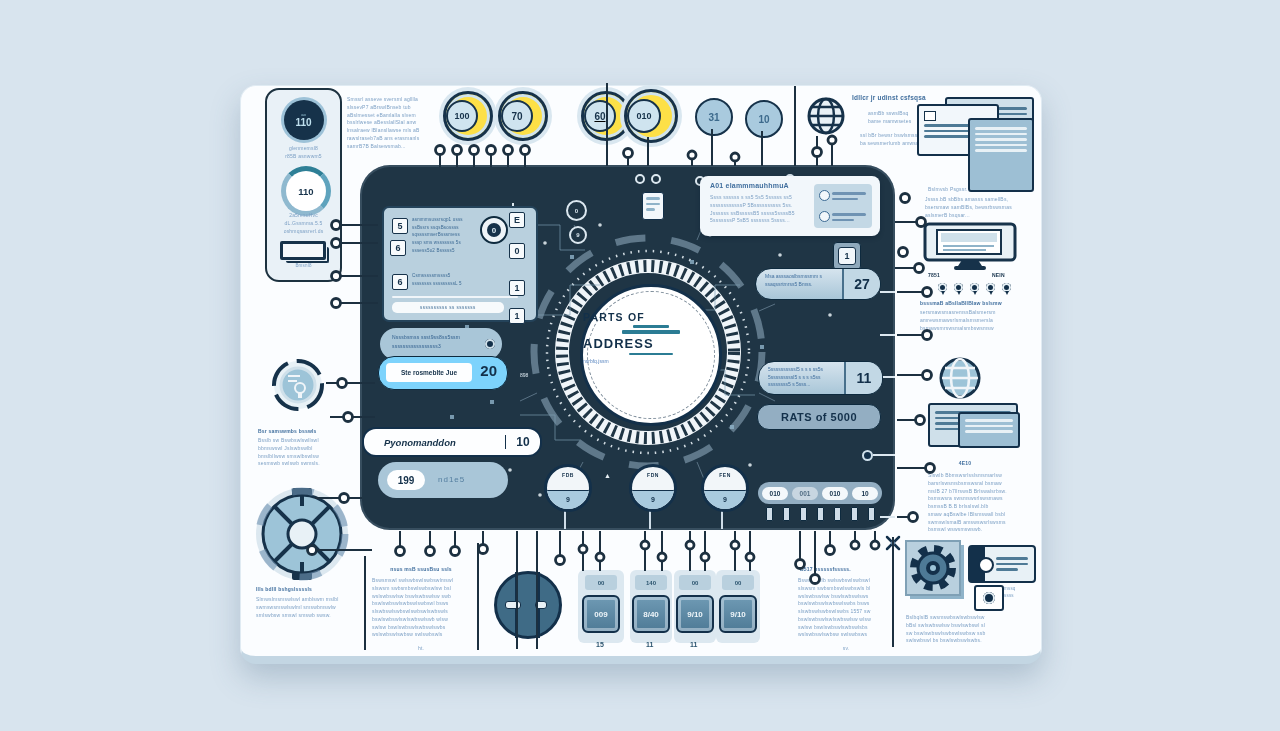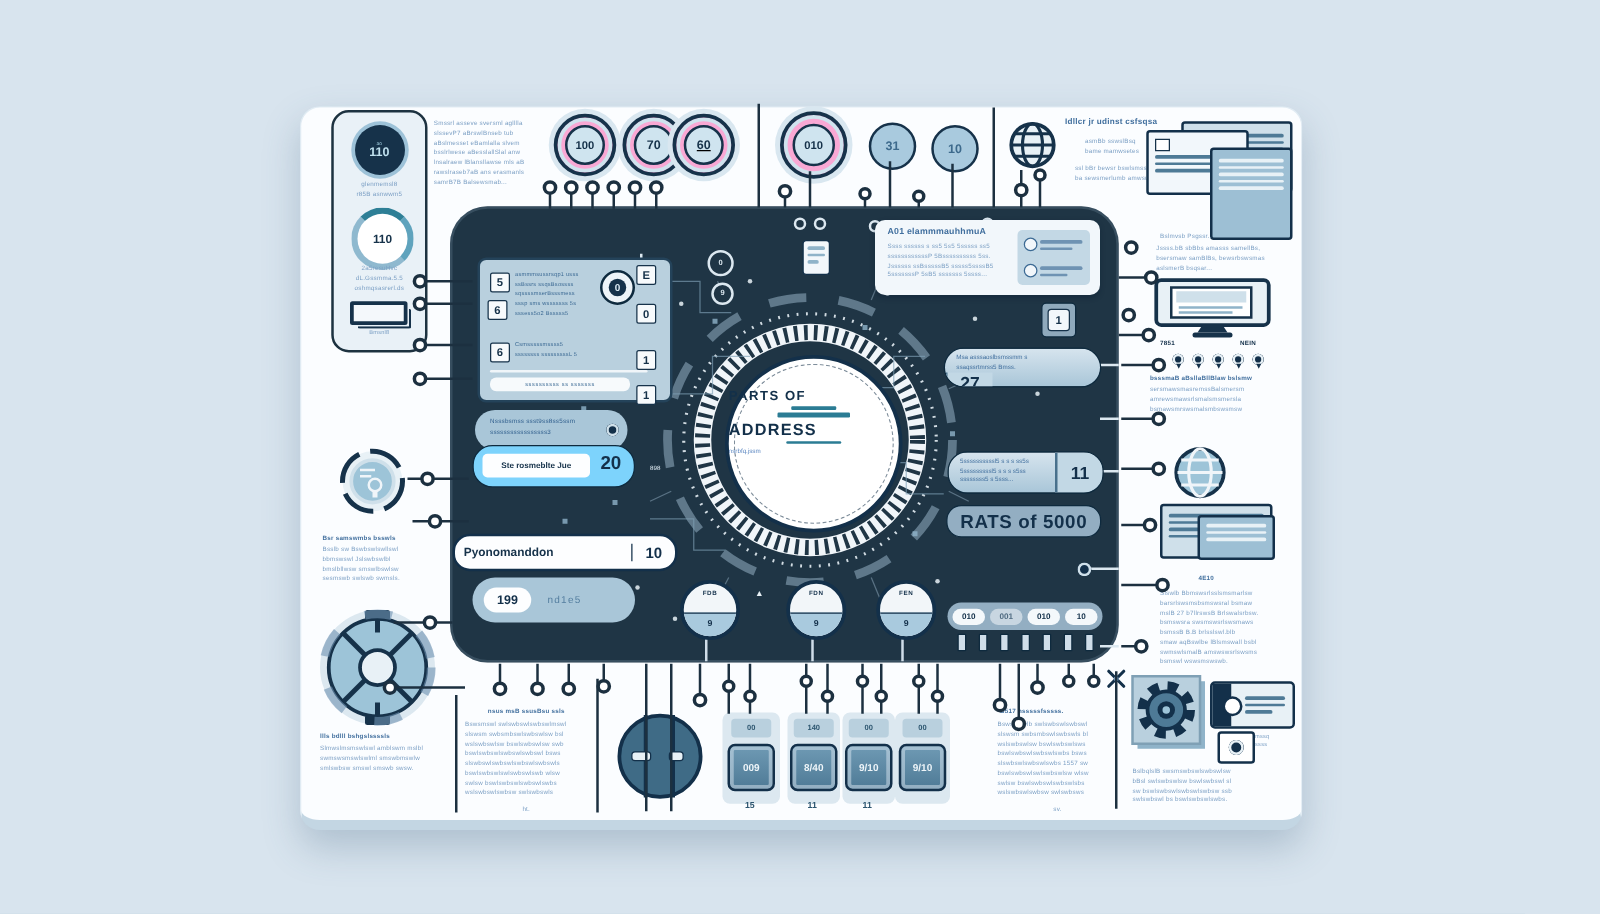--- a/index.html
+++ b/index.html
@@ -20,22 +20,22 @@
   .sidebar{position:absolute;left:265px;top:88px;width:73px;height:190px;background:#e9f1f7;
            border:2.5px solid #1d3240;border-radius:14px;}
   .schip{position:absolute;left:50%;transform:translateX(-50%);border-radius:50%;display:flex;flex-direction:column;
          align-items:center;justify-content:center;}
   .sgauge{position:absolute;width:40px;height:40px;border-radius:50%;background:#fff;
           border:5px solid #8fb9cf;border-top-color:#2e7f96;border-right-color:#5fa3bd;
           display:flex;align-items:center;justify-content:center;font-weight:800;font-size:9.5px;color:#16324a;}
   .bracket{position:absolute;border:3px solid #16324a;border-radius:2px;background:#f4f8fb;}
   .bracket:before{content:"";position:absolute;left:3px;top:3px;right:-6px;bottom:-6px;border:2px solid #16324a;border-top:none;border-left:none;border-radius:2px;}
   
-  .ringcircle{position:absolute;border:3px solid #16324a;border-radius:50%;background:#f9a8d4;
-              display:flex;align-items:center;justify-content:center;
+  .ringcircle{position:absolute;border:3px solid #16324a;border-radius:50%;background:#fde047;
+              display:flex;align-items:center;justify-content:flex-start;
               box-shadow:0 0 0 4px #d9e7f0, inset 0 0 0 3px #cfe3ee;}
   .ringinner{background:#cfe4ef;border:2px solid #16324a;border-radius:50%;display:flex;align-items:center;justify-content:center;
              font-weight:800;color:#16324a;}
   .smallcircle{position:absolute;border:2.5px solid #16324a;border-radius:50%;background:#a9cade;color:#3d6a8c;
                display:flex;align-items:center;justify-content:center;font-weight:800;font-size:10px;}
   
   .hpill{position:absolute;background:linear-gradient(#b6cbda,#8fa9bd);border:1.5px solid #0e2a3e;border-radius:12px;
          display:flex;align-items:center;padding:0 8px;gap:6px;}
   .hpill .lbl{font-weight:700;font-size:8.5px;color:#16324a;letter-spacing:.4px;flex:1;}
   .hbadge{width:12px;height:12px;background:#eef4f8;border:1.5px solid #16324a;border-radius:2px;
@@ -207,21 +207,21 @@
 lnsalraew lBlansllawse mls aB
 rawslraseb7aB ans erasmanls
 samrB7B Balsewsmab...</div>
 
   <div class="ringcircle" style="left:443px;top:91px;width:44px;height:44px;">
     <div class="ringinner" style="width:28px;height:28px;font-size:9px;">100</div>
   </div>
   <div class="ringcircle" style="left:498px;top:91px;width:44px;height:44px;">
     <div class="ringinner" style="width:28px;height:28px;font-size:10px;">70</div>
   </div>
-  <div class="ringcircle" style="left:538px;top:91px;width:44px;height:44px;text-decoration:underline;">
+  <div class="ringcircle" style="left:581px;top:91px;width:44px;height:44px;text-decoration:underline;">
     <div class="ringinner" style="width:28px;height:28px;font-size:10px;">60</div>
   </div>
   <div class="ringcircle" style="left:624px;top:89px;width:48px;height:48px;">
     <div class="ringinner" style="width:30px;height:30px;font-size:9px;">010</div>
   </div>
   <div class="smallcircle" style="left:695px;top:98px;width:34px;height:34px;">31</div>
   <div class="smallcircle" style="left:745px;top:100px;width:34px;height:34px;">10</div>
 
   <svg class="abs" style="left:806px;top:96px;" width="40" height="40" viewBox="0 0 40 40">
     <circle cx="20" cy="20" r="17" fill="#e8f1f6" stroke="#16324a" stroke-width="3"></circle>
@@ -345,32 +345,32 @@
   <div class="ticon" style="left:569px;top:226px;width:14px;height:14px;background:#1f3545;border-color:#dce8f0;">
     <span style="font-size:6px;color:#dce8f0;font-weight:700;">9</span>
   </div>
   <div class="doc" style="left:642px;top:192px;width:20px;height:26px;background:#f2f7fb;border-width:1.5px;">
     <div class="dline" style="background:#8fb3c9;margin:4px 3px 0;"></div>
     <div class="dline" style="background:#8fb3c9;margin:3px 3px 0;"></div>
     <div class="dline" style="background:#8fb3c9;margin:3px 3px 0;width:9px;"></div>
   </div>
   <div class="abs" style="left:604px;top:472px;font-size:7px;color:#e8f1f6;">▲</div>
 
-  <div class="rpill" style="left:755px;top:278px;width:124px;height:30px;flex-direction:column;">
+  <div class="rpill" style="left:755px;top:268px;width:124px;height:30px;">
     <div class="txt">Msa asssaoslbsmssmm s
 ssaqssrtmrss5 Bmss.</div>
     <div class="num">27</div>
   </div>
   <div class="rpill" style="left:758px;top:361px;width:123px;height:32px;">
     <div class="txt">5ssssssssssl5 s s s ss5s
 5sssssssssl5 s s s s5ss
 ssssssss5 s 5sss...</div>
     <div class="num">11</div>
   </div>
-  <div class="gpill" style="left:757px;top:404px;width:122px;height:24px;font-size:15px;letter-spacing:.5px;">RATS of 5000</div>
+  <div class="gpill" style="left:757px;top:404px;width:122px;height:24px;font-size:11px;letter-spacing:.5px;">RATS of 5000</div>
   <div class="abs" style="left:862px;top:450px;width:11px;height:11px;border-radius:50%;background:#13304a;box-shadow:inset 0 0 0 2px #cfe0ea, inset 0 0 0 4px #13304a;"></div>
 
   <div class="chipbar">
     <div class="chip">010</div>
     <div class="chip" style="opacity:.55;">001</div>
     <div class="chip">010</div>
     <div class="chip">10</div>
   </div>
   <div class="chippin" style="left:766px;top:507px;"></div>
   <div class="chippin" style="left:783px;top:507px;"></div>
@@ -384,21 +384,21 @@
     <div class="para" style="left:12px;top:5px;width:95px;font-size:5px;color:#2e5d8c;line-height:1.8;">Nsssbsmss ssst9ss8ss5ssm
 sssssssssssssssss3</div>
     <div style="position:absolute;right:7px;top:11px;width:10px;height:10px;border-radius:50%;background:#13304a;box-shadow:inset 0 0 0 2px #cfe0ea, inset 0 0 0 4px #13304a;"></div>
   </div>
   <div class="abs" style="left:378px;top:356px;width:128px;height:32px;background:#7dd3fc;border:1.5px solid #0e2a3e;border-radius:16px;">
     <div style="position:absolute;left:7px;top:6px;width:86px;height:19px;background:#fdfeff;border-radius:4px;
                 display:flex;align-items:center;justify-content:center;font-size:6.5px;font-weight:800;color:#16324a;">Ste rosmeblte Jue</div>
     <div style="position:absolute;right:10px;top:5px;font-size:15px;font-weight:800;color:#13304a;">20</div>
   </div>
   <div class="abs" style="left:362px;top:427px;width:176px;height:26px;background:#fdfeff;border:2px solid #13304a;border-radius:14px;display:flex;align-items:center;">
-    <div style="flex:1;padding-left:7px;font-size:9.5px;font-weight:800;color:#16324a;">Pyonomanddon</div>
+    <div style="flex:1;padding-left:20px;font-size:9.5px;font-weight:800;color:#16324a;font-style:italic;">Pyonomanddon</div>
     <div style="width:34px;border-left:1.5px solid #13304a;text-align:center;font-size:12px;font-weight:800;color:#13304a;">10</div>
   </div>
   <div class="abs" style="left:378px;top:462px;width:130px;height:36px;background:#a9c6d8;border-radius:18px;">
     <div style="position:absolute;left:9px;top:8px;width:38px;height:20px;background:#fdfeff;border-radius:10px;
                 display:flex;align-items:center;justify-content:center;font-size:10px;font-weight:800;color:#13304a;">199</div>
     <div style="position:absolute;left:60px;top:13px;font-size:8px;color:#557fa0;letter-spacing:1px;">nd1e5</div>
   </div>
 
   <div class="mgauge" style="left:544px;top:464px;">
     <div class="lab">FDB</div>

